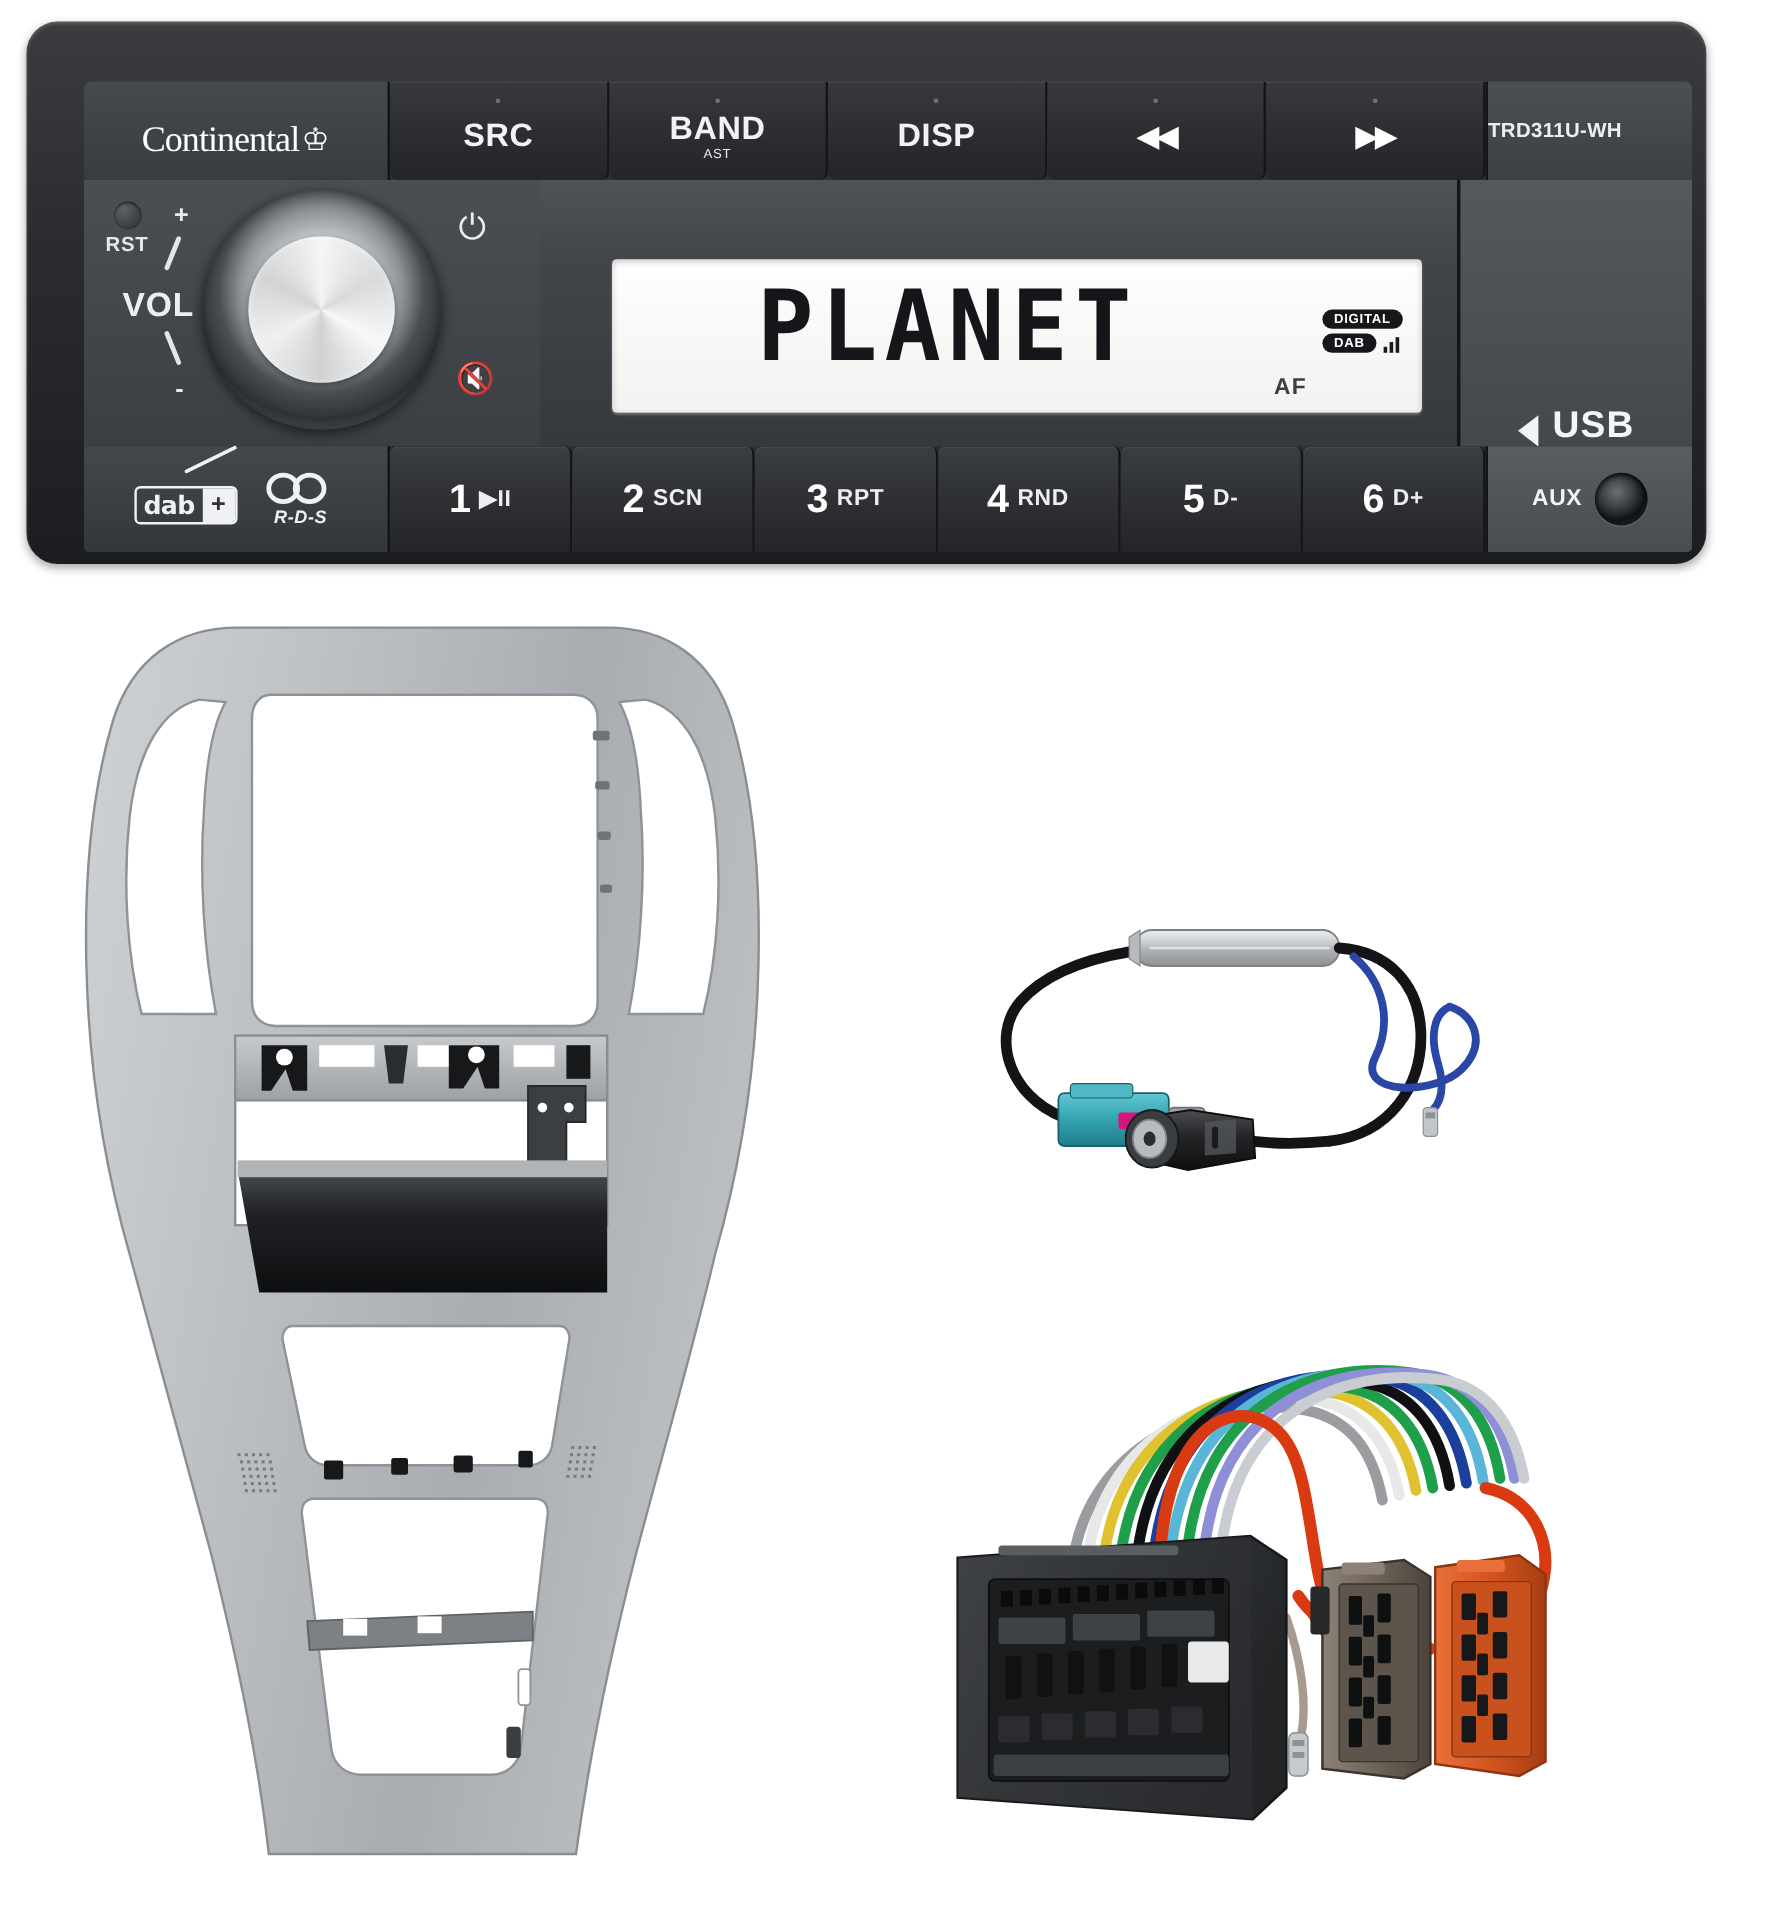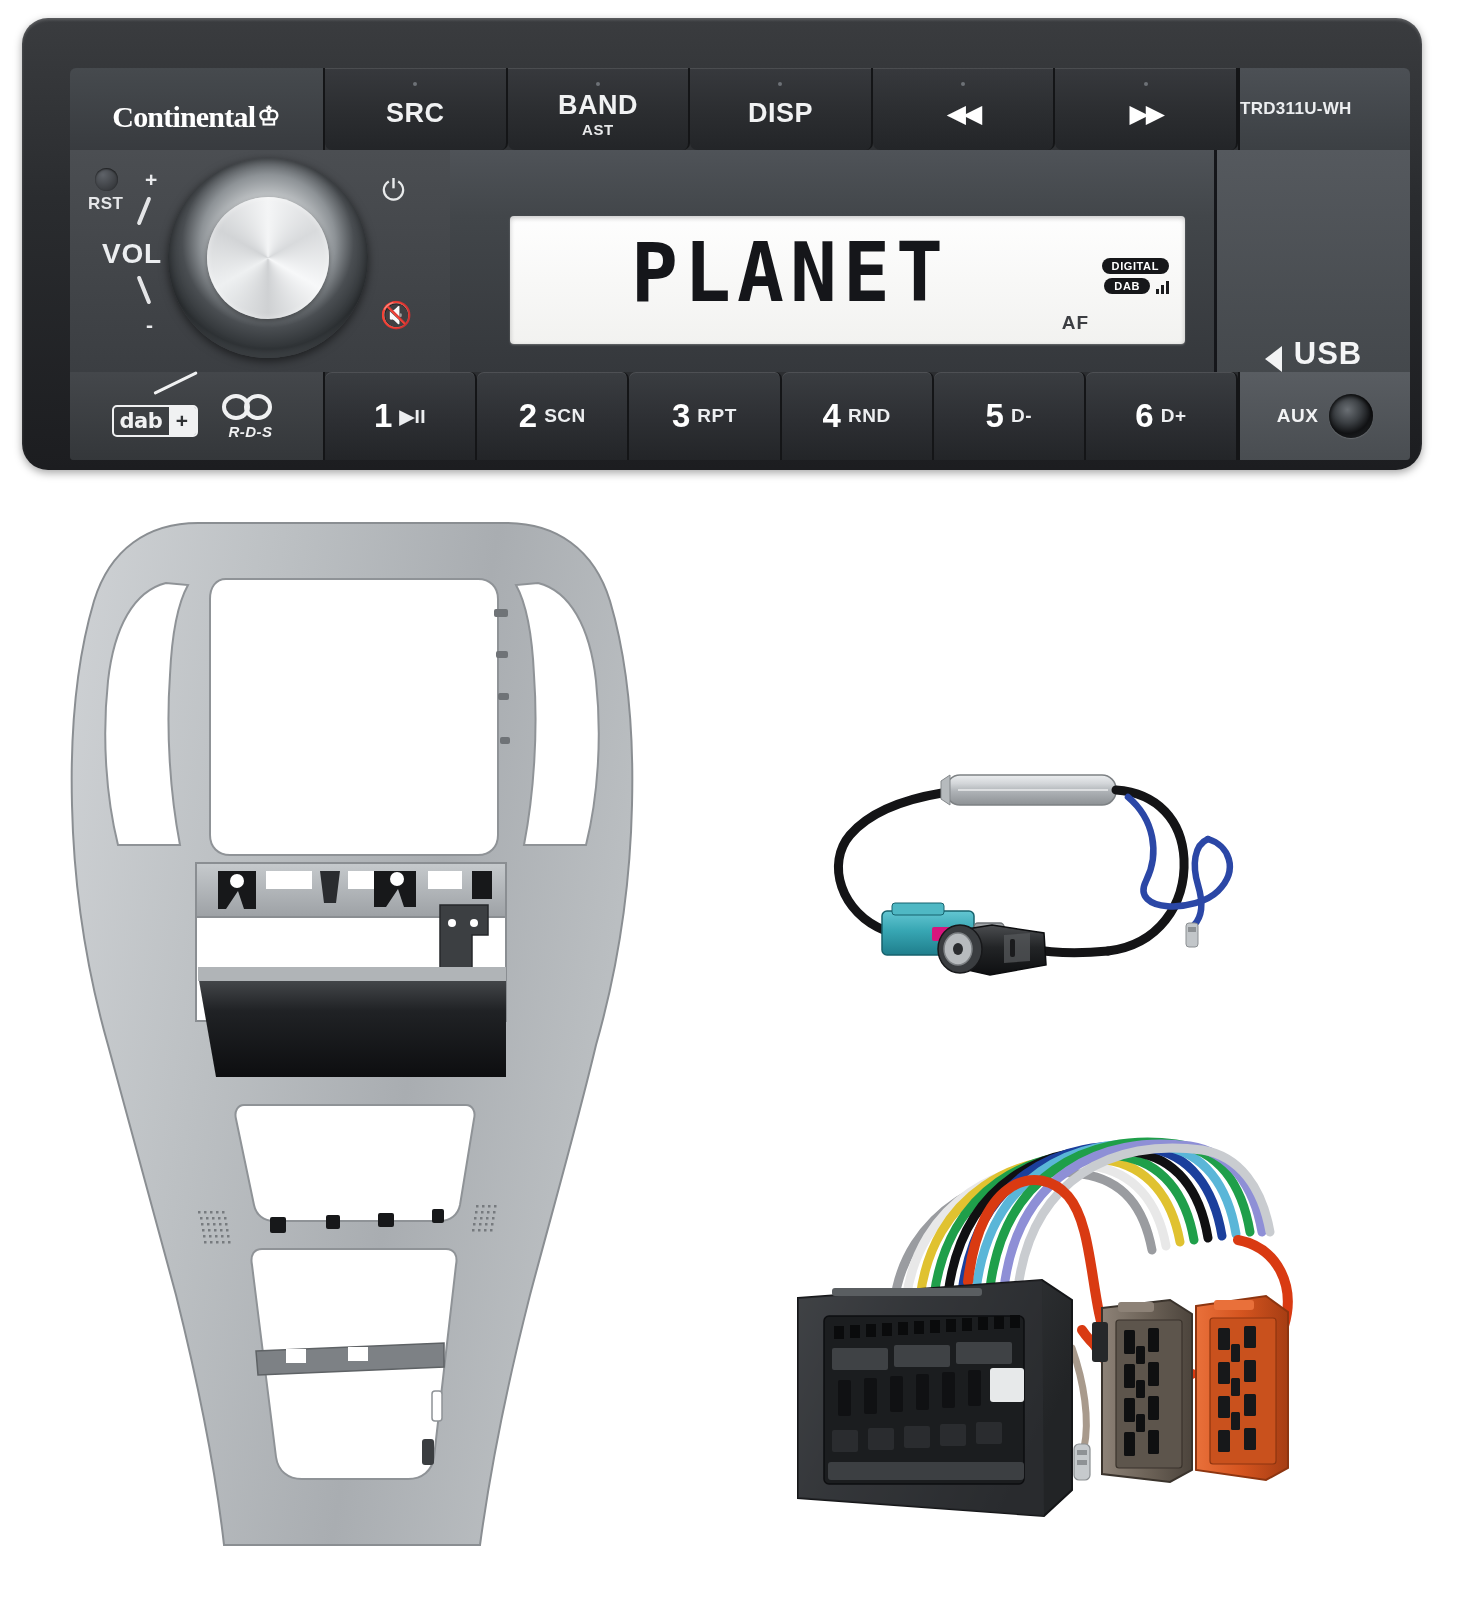--- a/index.html
+++ b/index.html
@@ -37,21 +37,21 @@
     display: flex;
     background: #2e3033;
   }
   .brand-cell {
     width: 255px; height: 100%;
     background: linear-gradient(180deg,#464a4e,#383b3f);
     display: flex; align-items: center; justify-content: center;
     border-right: 2px solid #141517;
   }
   .brand-logo {
-    color: #fff; font-size: 30px; font-weight: bold;
+    color: #fff; font-size: 30px; font-weight: normal;
     letter-spacing: -0.8px;
     display: flex; align-items: center; gap: 3px;
     font-family: "Liberation Serif", serif;
     margin-top: 15px;
   }
   .horse { font-size: 26px; transform: scaleX(-1); display:inline-block; }
 
   .tbtn {
     flex: 1; height: 100%;
     background: linear-gradient(180deg,#37393d 0%,#2b2d30 55%,#232528 100%);
@@ -66,21 +66,21 @@
     position: absolute; top: 14px; left: 50%;
     transform: translateX(-50%);
     width: 4px; height: 4px; border-radius: 50%;
     background: #6d7177;
   }
   .tbtn .lbl {
     color: #f1f2f3; font-size: 27px; font-weight: bold;
     letter-spacing: .5px; margin-top: 9px;
   }
   .tbtn .sub {
-    color: #e8e9ea; font-size: 15px; font-weight: bold;
+    color: #e8e9ea; font-size: 11px; font-weight: normal;
     letter-spacing: .6px; line-height: 1;
     margin-top: 1px;
   }
   .tbtn .arrows { font-size: 25px; color: #fff; margin-top: 9px; letter-spacing:-3px; }
   .model-cell {
     width: 172px; height: 100%;
     background: linear-gradient(180deg,#4c5055,#3c4044);
     display: flex; align-items: center; justify-content: flex-start;
     border-left: 2px solid #141517;
   }
@@ -164,21 +164,21 @@
     position: absolute; left: 0; top: 12px; width: 560px;
     text-align: center;
     font-family: "DejaVu Sans Mono", monospace;
     font-size: 78px; font-weight: bold;
     color: #15161a;
     letter-spacing: 6px;
     transform: scaleY(1.05);
   }
   .lcd-badges {
     position: absolute; right: 16px; top: 42px;
-    display: flex; flex-direction: column; gap: 4px; align-items: flex-end;
+    display: flex; flex-direction: column; gap: 4px; align-items: flex-start;
   }
   .badge {
     background: #16171a; color: #fff;
     font-size: 11px; font-weight: bold; letter-spacing: .6px;
     padding: 2px 10px; border-radius: 8px;
     font-family: "Liberation Sans", sans-serif;
   }
   .badge-row { display: flex; align-items: flex-end; gap: 6px; }
   .sig { display: flex; align-items: flex-end; gap: 2px; height: 14px; }
   .sig i { display:block; width: 3px; background: #1a1b1e; }

